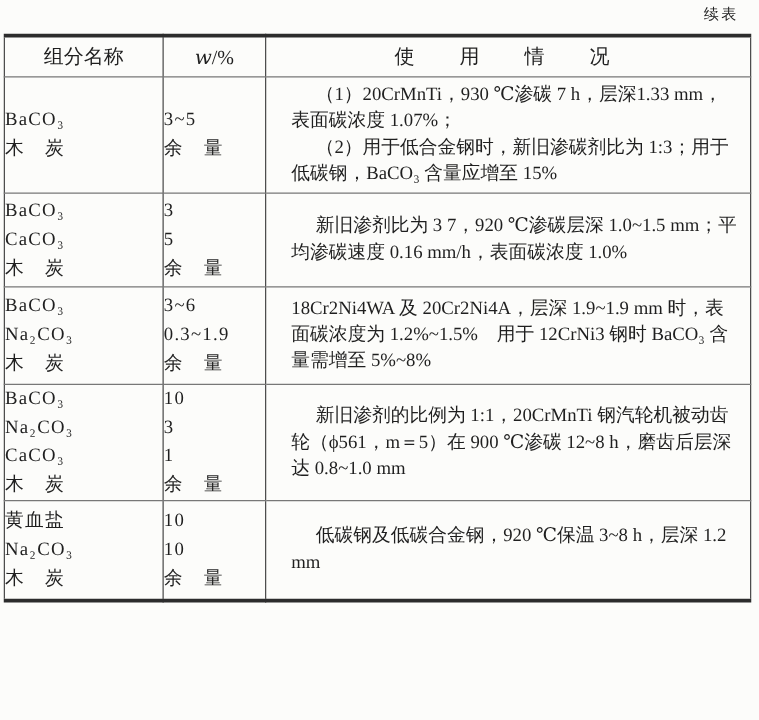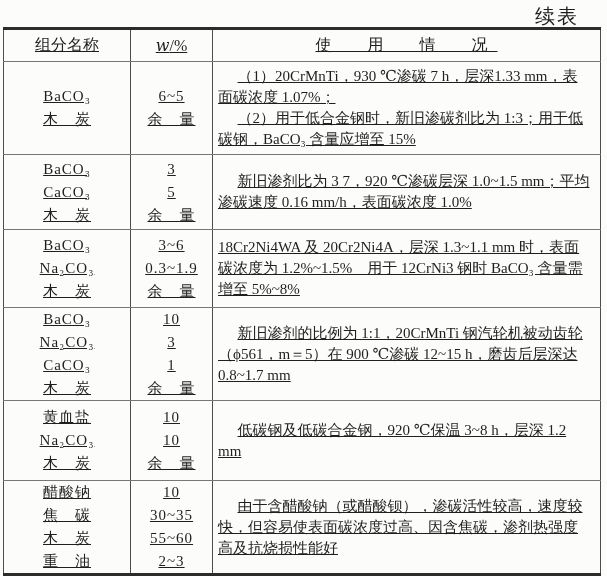--- a/index.html
+++ b/index.html
@@ -11,22 +11,22 @@
     position: relative;
     width: 607px;
     height: 576px;
     background: #fcfcfa;
     color: #1f1f1f;
     overflow: hidden;
   }
   .cont-label {
     position: absolute;
     top: 3px;
-    right: 28px;
-    font-size: 20px;
+    right: 16px;
+    font-size: 12px;
     letter-spacing: 2px;
   }
   table.main {
     position: absolute;
     left: 3px;
     top: 27px;
     width: 597px;
     border-collapse: collapse;
     table-layout: fixed;
     border-top: 3px solid #2c2c2c;
@@ -38,37 +38,36 @@
   col.c1 { width: 127px; }
   col.c2 { width: 82px; }
   col.c3 { width: 388px; }
   th, td {
     border-left: 1px solid #4d4d4d;
     border-right: 1px solid #4d4d4d;
     border-top: 1px solid #777;
     border-bottom: 1px solid #777;
     padding: 0;
     vertical-align: middle;
-    text-decoration: underline;
   }
   th {
     font-weight: normal;
     font-size: 16px;
     text-align: center;
     height: 31px;
   }
   th.usage-h { letter-spacing: 10px; margin-left: 11px; }
-  td.comp, td.val { text-align: center; }
+  td.comp, td.val { text-align: left; }
   td.comp div, td.val div {
     line-height: 23px;
     letter-spacing: 1px;
   }
   td.usage {
     text-align: left;
-    padding: 3px 8px 3px 5px;
+    padding: 3px 8px 3px 20px;
   }
   td.usage p {
     margin: 0;
     line-height: 21px;
   }
   td.usage p.indent { text-indent: 1.3em; }
   i.wsym { font-style: italic; font-family: "DejaVu Serif", serif; }
 </style>
 </head>
 <body>
@@ -92,21 +91,21 @@
       </tr>
     </thead>
 
     <tbody>
       <tr style="height:93px;">
         <td class="comp">
           <div>BaCO₃</div>
           <div>木　炭</div>
         </td>
         <td class="val">
-          <div>6~5</div>
+          <div>3~5</div>
           <div>余　量</div>
         </td>
         <td class="usage">
           <p class="indent">（1）20CrMnTi，930 ℃渗碳 7 h，层深1.33 mm，表面碳浓度 1.07%；</p>
           <p class="indent">（2）用于低合金钢时，新旧渗碳剂比为 1:3；用于低碳钢，BaCO₃ 含量应增至 15%</p>
         </td>
       </tr>
 
       <tr style="height:75px;">
         <td class="comp">
@@ -129,70 +128,53 @@
           <div>BaCO₃</div>
           <div>Na₂CO₃</div>
           <div>木　炭</div>
         </td>
         <td class="val">
           <div>3~6</div>
           <div>0.3~1.9</div>
           <div>余　量</div>
         </td>
         <td class="usage">
-          <p>18Cr2Ni4WA 及 20Cr2Ni4A，层深 1.3~1.1 mm 时，表面碳浓度为 1.2%~1.5%　用于 12CrNi3 钢时 BaCO₃ 含量需增至 5%~8%</p>
+          <p>18Cr2Ni4WA 及 20Cr2Ni4A，层深 1.9~1.9 mm 时，表面碳浓度为 1.2%~1.5%　用于 12CrNi3 钢时 BaCO₃ 含量需增至 5%~8%</p>
         </td>
       </tr>
 
       <tr style="height:92px;">
         <td class="comp">
           <div>BaCO₃</div>
           <div>Na₂CO₃</div>
           <div>CaCO₃</div>
           <div>木　炭</div>
         </td>
         <td class="val">
           <div>10</div>
           <div>3</div>
           <div>1</div>
           <div>余　量</div>
         </td>
         <td class="usage">
-          <p class="indent">新旧渗剂的比例为 1:1，20CrMnTi 钢汽轮机被动齿轮（ϕ561，m＝5）在 900 ℃渗碳 12~15 h，磨齿后层深达 0.8~1.7 mm</p>
+          <p class="indent">新旧渗剂的比例为 1:1，20CrMnTi 钢汽轮机被动齿轮（ϕ561，m＝5）在 900 ℃渗碳 12~8 h，磨齿后层深达 0.8~1.0 mm</p>
         </td>
       </tr>
 
       <tr style="height:80px;margin-top:32px;">
         <td class="comp">
           <div>黄血盐</div>
           <div>Na₂CO₃</div>
           <div>木　炭</div>
         </td>
         <td class="val">
           <div>10</div>
           <div>10</div>
           <div>余　量</div>
         </td>
         <td class="usage">
           <p class="indent">低碳钢及低碳合金钢，920 ℃保温 3~8 h，层深 1.2 mm</p>
         </td>
       </tr>
 
-      <tr style="height:93px;">
-        <td class="comp">
-          <div>醋酸钠</div>
-          <div>焦　碳</div>
-          <div>木　炭</div>
-          <div>重　油</div>
-        </td>
-        <td class="val">
-          <div>10</div>
-          <div>30~35</div>
-          <div>55~60</div>
-          <div>2~3</div>
-        </td>
-        <td class="usage">
-          <p class="indent">由于含醋酸钠（或醋酸钡），渗碳活性较高，速度较快，但容易使表面碳浓度过高、因含焦碳，渗剂热强度高及抗烧损性能好</p>
-        </td>
-      </tr>
     </tbody>
   </table>
 </div>
 
 </body></html>

